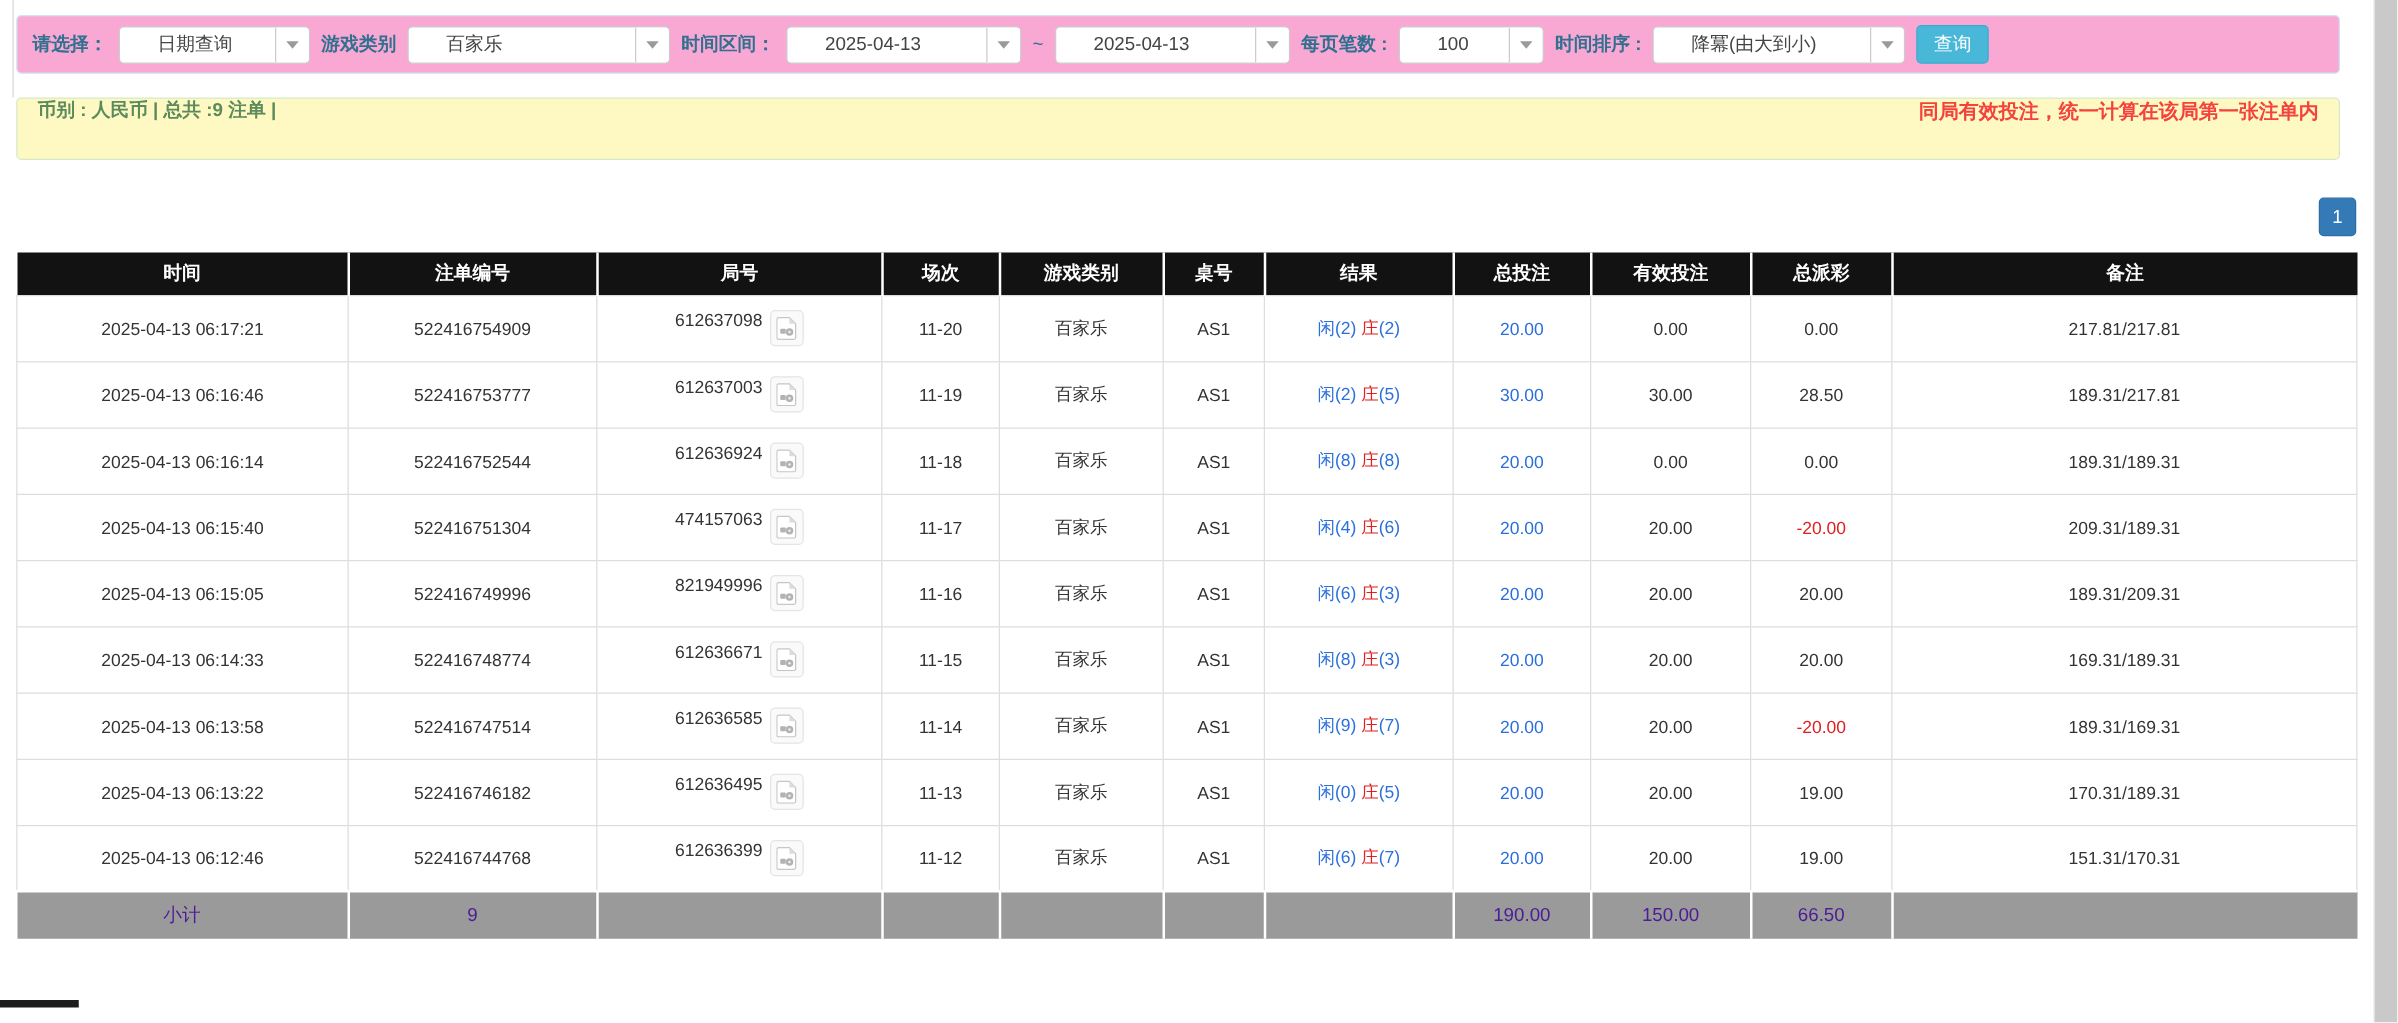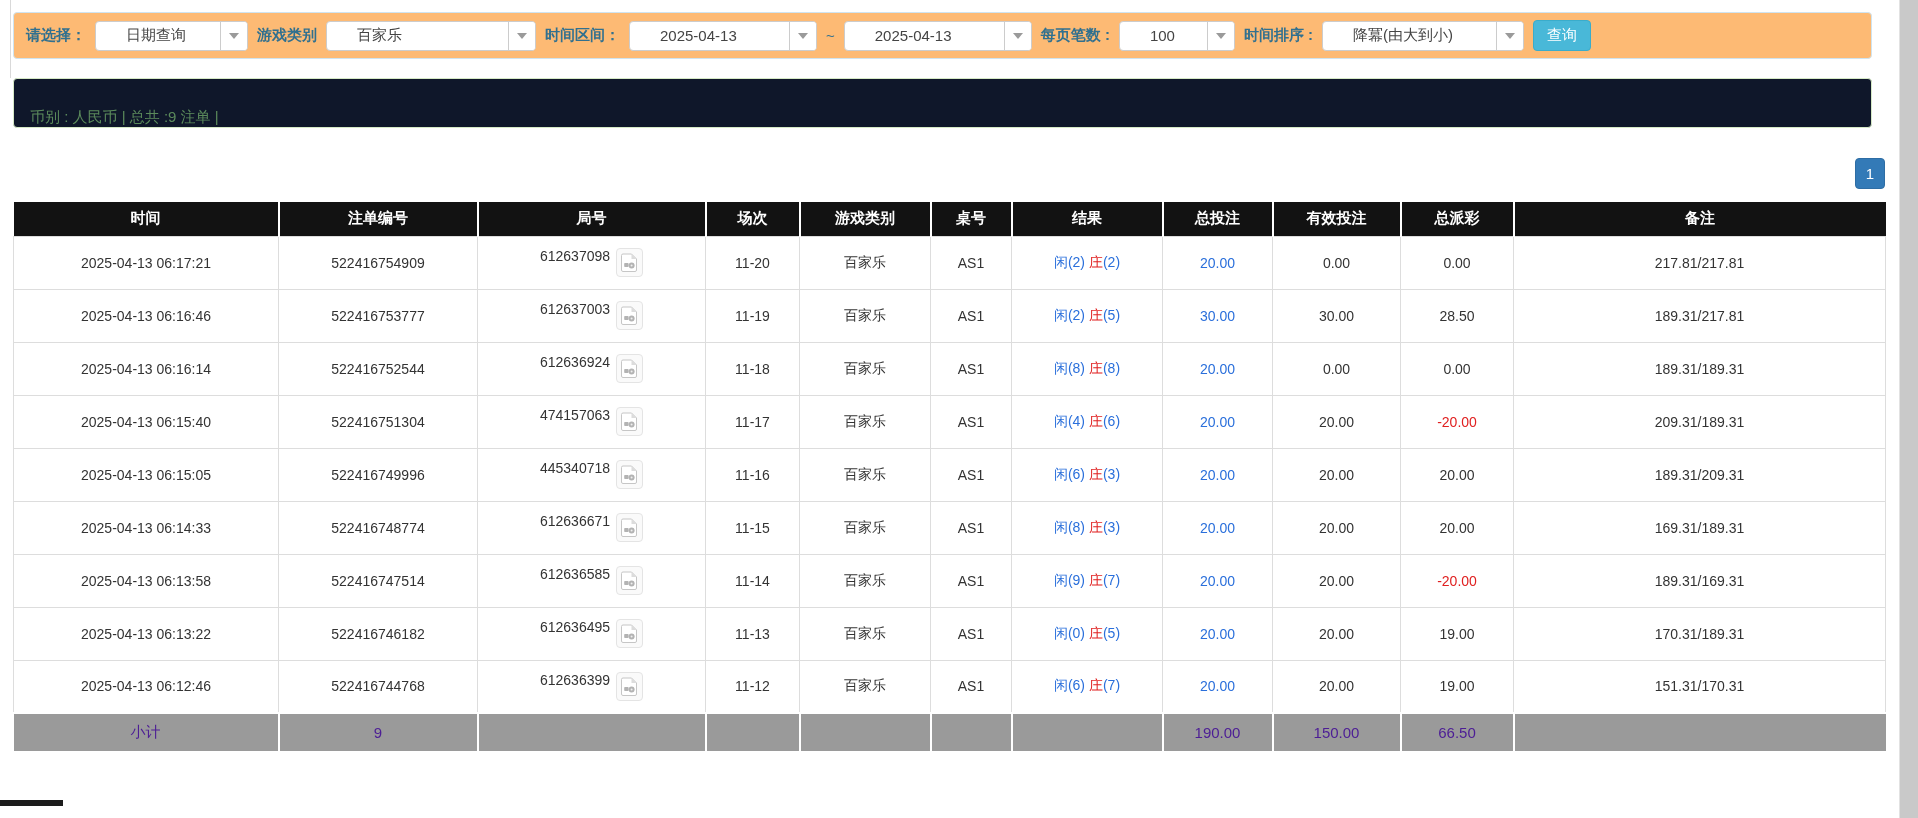--- a/index.html
+++ b/index.html
@@ -6,38 +6,38 @@
   html,body { width:1918px; height:818px; overflow:hidden; background:#fff;
     font-family:"Liberation Sans","DejaVu Sans",sans-serif; }
   .page { position:relative; width:1918px; height:818px; }
 
   .left-edge-line { position:absolute; left:10px; top:0; width:1px; height:78px; background:#d9d9d9; }
   .v-scrollbar { position:absolute; left:1899px; top:0; width:19px; height:818px; background:#c9c9c9; border-left:1px solid #e2e2e2; }
   .window-edge { position:absolute; left:0; top:800px; width:63px; height:6px; background:#1c1c1c; }
 
   
   .filter-bar { position:absolute; left:13px; top:12px; width:1859px; height:47px;
-    background:#fdba74; border:1px solid #cfe4f0; border-radius:4px;
+    background:#f9a8d4; border:1px solid #cfe4f0; border-radius:4px;
     display:flex; align-items:center; padding:0 12px; gap:9px; }
   .f-label { font-size:15px; font-weight:bold; color:#31708f; white-space:nowrap; }
   .sel { height:30px; background:#fff; border:1px solid #ccc; border-radius:4px;
     display:flex; align-items:center; overflow:hidden; cursor:pointer; }
   .sel .val { flex:1; padding:0 10px; font-size:15px; color:#444; white-space:nowrap;margin-left:20px; }
   .sel .arrow-box { width:27px; align-self:stretch; border-left:1px solid #ccc;
     display:flex; align-items:center; justify-content:center; background:#fff; }
   .tri-down { width:0; height:0; border-left:5px solid transparent; border-right:5px solid transparent;
     border-top:6px solid #9a9a9a; }
   .tilde { font-size:15px; color:#31708f; }
   .search-btn { height:31px; padding:0 13px; background:#49b8d8; border:1px solid #3aaccb;
     border-radius:4px; color:#fff; font-size:15px; cursor:pointer;text-align:right; }
 
   
   .summary-bar { position:absolute; left:13px; top:78px; width:1859px; height:50px;
-    background:#0f172a; border:1px solid #d6e9c6; border-radius:4px;
-    display:flex; align-items:flex-end; justify-content:space-between; padding:0 16px; }
+    background:#fef9c3; border:1px solid #d6e9c6; border-radius:4px;
+    display:flex; align-items:flex-start; justify-content:space-between; padding:0 16px;font-weight:bold; }
   .summary-left { font-size:15px; color:#5b8a5b; }
   .summary-note { font-size:16px; color:#f4433c; }
 
   
   .pager { position:absolute; left:13px; top:158px; width:1872px; display:flex; justify-content:flex-end; }
   .page-btn { width:30px; height:31px; background:#337ab7; border:1px solid #2e6da4; border-radius:4px;
     color:#fff; font-size:15px; display:flex; align-items:center; justify-content:center; cursor:pointer; }
 
   
   table { position:absolute; left:13px; top:202px; width:1859px; border-collapse:collapse; table-layout:fixed; }
@@ -110,20 +110,21 @@
       <span class="arrow-box">
           <span class="tri-down"></span>
         </span>
     </div>
 
     <button class="search-btn">查询</button>
   </div>
 
   <div class="summary-bar">
     <span class="summary-left">币别 : 人民币 | 总共 :9 注单 |</span>
+    <span class="summary-note">同局有效投注，统一计算在该局第一张注单内</span>
   </div>
 
   <div class="pager">
     <div class="page-btn">1</div>
   </div>
 
   <table>
     <colgroup>
       <col style="width:265px">
         <col style="width:199px">
@@ -259,21 +260,21 @@
     <td>20.00</td>
     <td class="neg">-20.00</td>
     <td>209.31/189.31</td>
   </tr>
 
   <tr>
     <td>2025-04-13 06:15:05</td>
     <td>522416749996</td>
     <td>
       <span class="round-cell">
-        <span>445340718</span>
+        <span>821949996</span>
         <span class="video-btn">
           <svg width="17" height="19" viewBox="0 0 17 19">
             <path d="M2 1 h8.5 l5 5 v11 a1.5 1.5 0 0 1 -1.5 1.5 h-12 a1.5 1.5 0 0 1 -1.5 -1.5 v-14.5 a1.5 1.5 0 0 1 1.5 -1.5 z" fill="#ffffff" stroke="#c6c6c6" stroke-width="1"></path>
             <path d="M10.5 1 l5 5 h-5 z" fill="#dcdcdc"></path>
             <rect x="3.2" y="10" width="4.4" height="4" rx="0.8" fill="#b3b3b3"></rect>
             <circle cx="10.6" cy="12.6" r="3" fill="#b3b3b3"></circle>
             <circle cx="10.6" cy="12.6" r="1" fill="#efefef"></circle>
           </svg>
         </span>
       </span>

